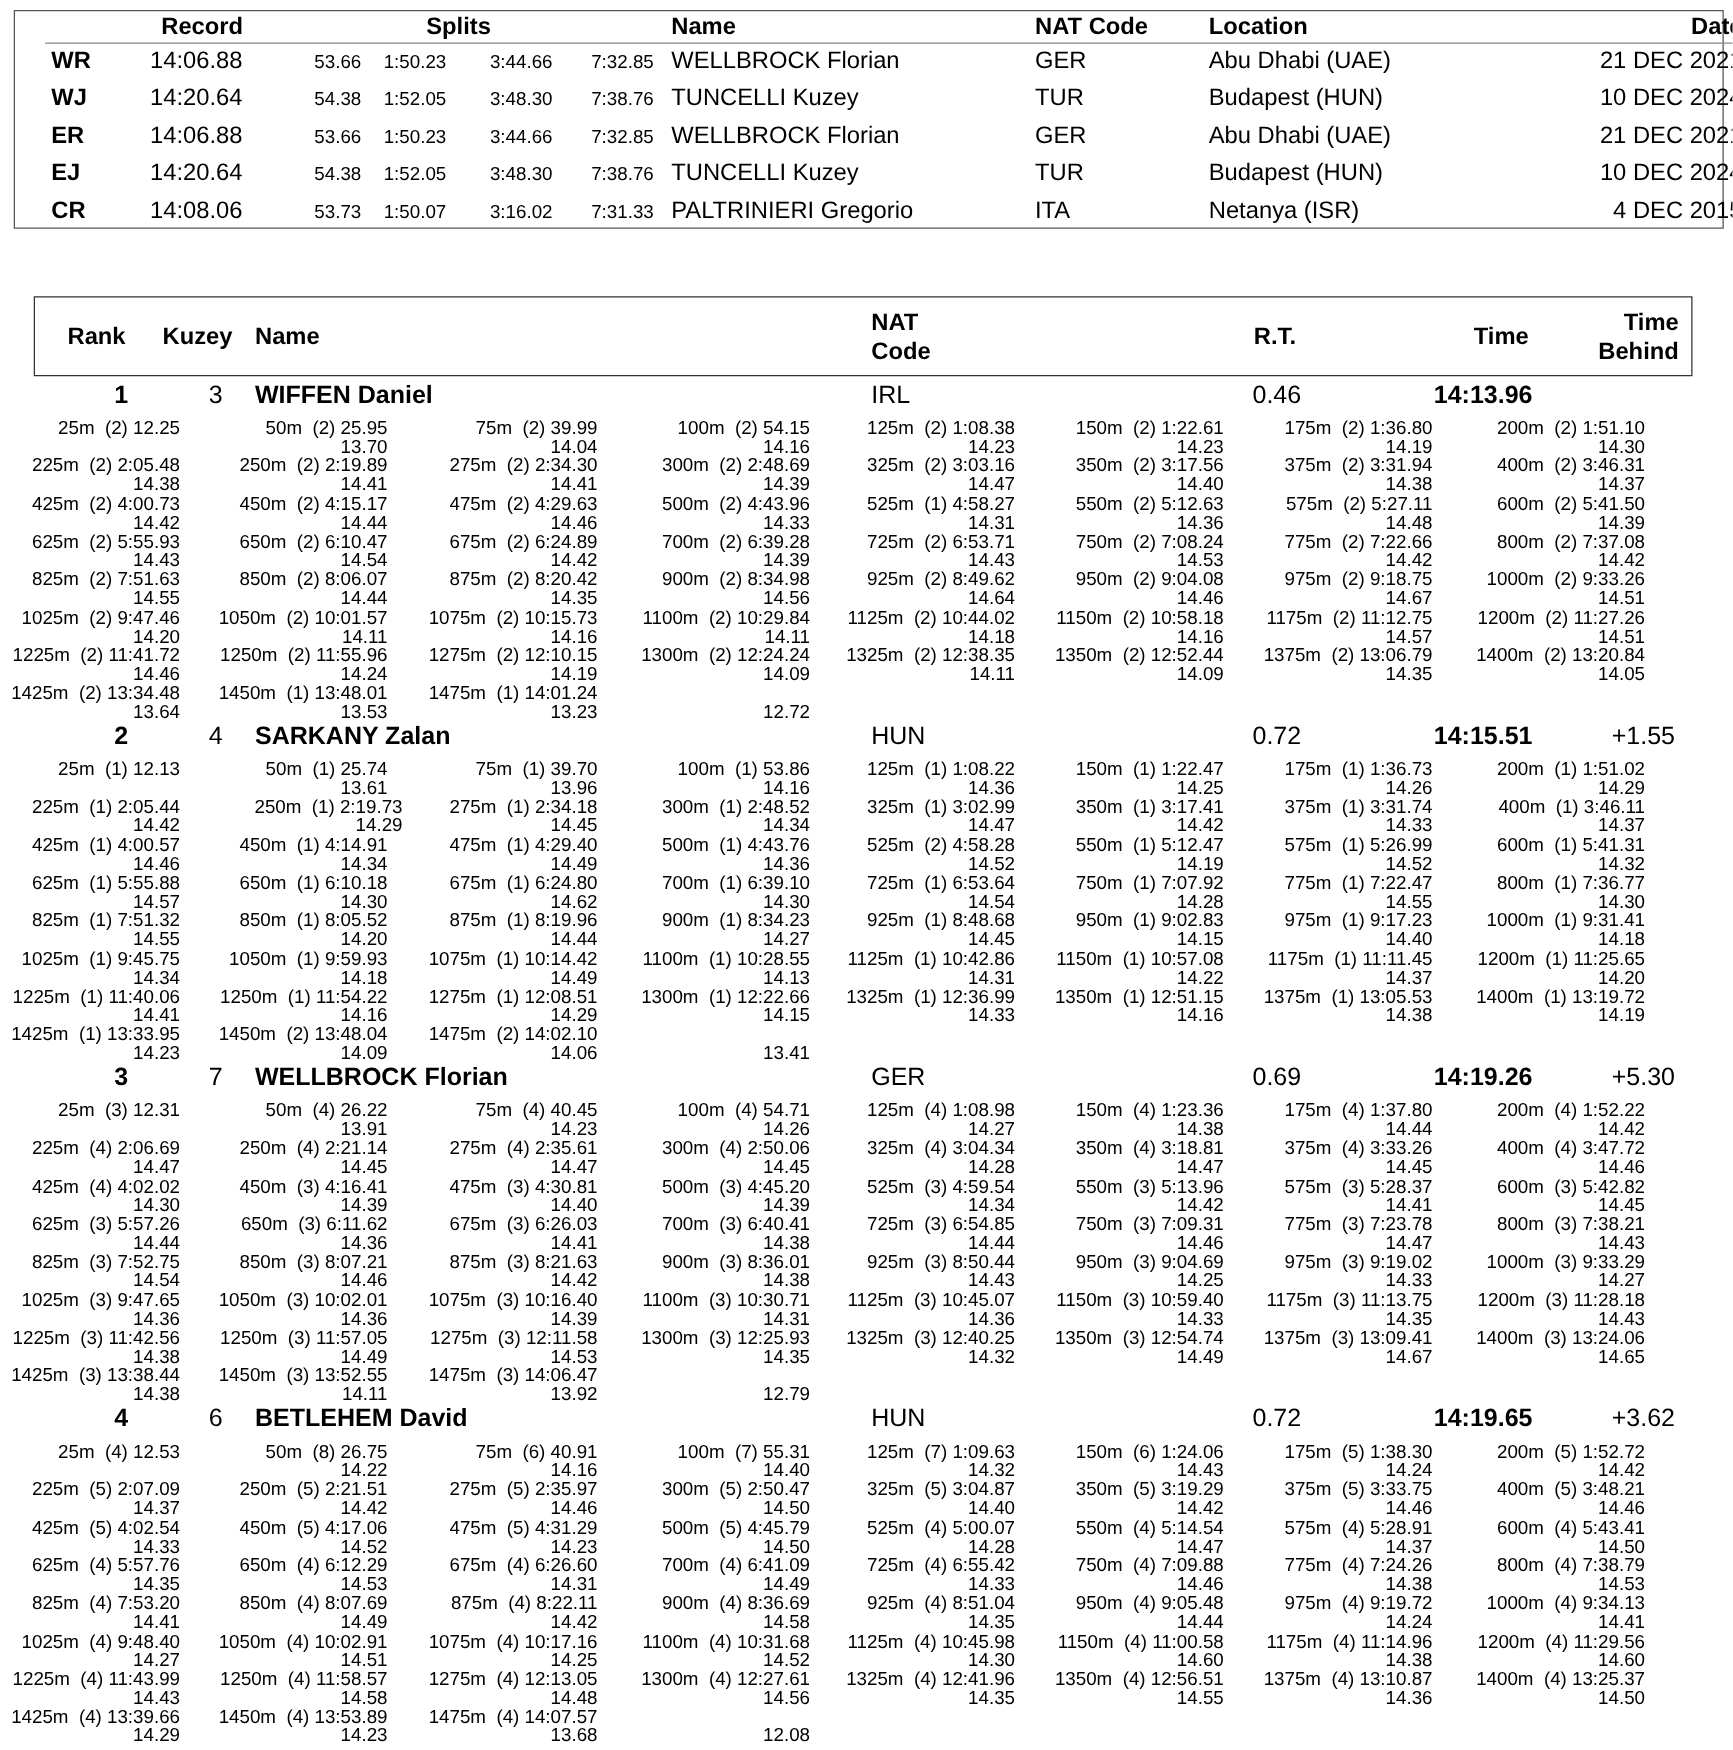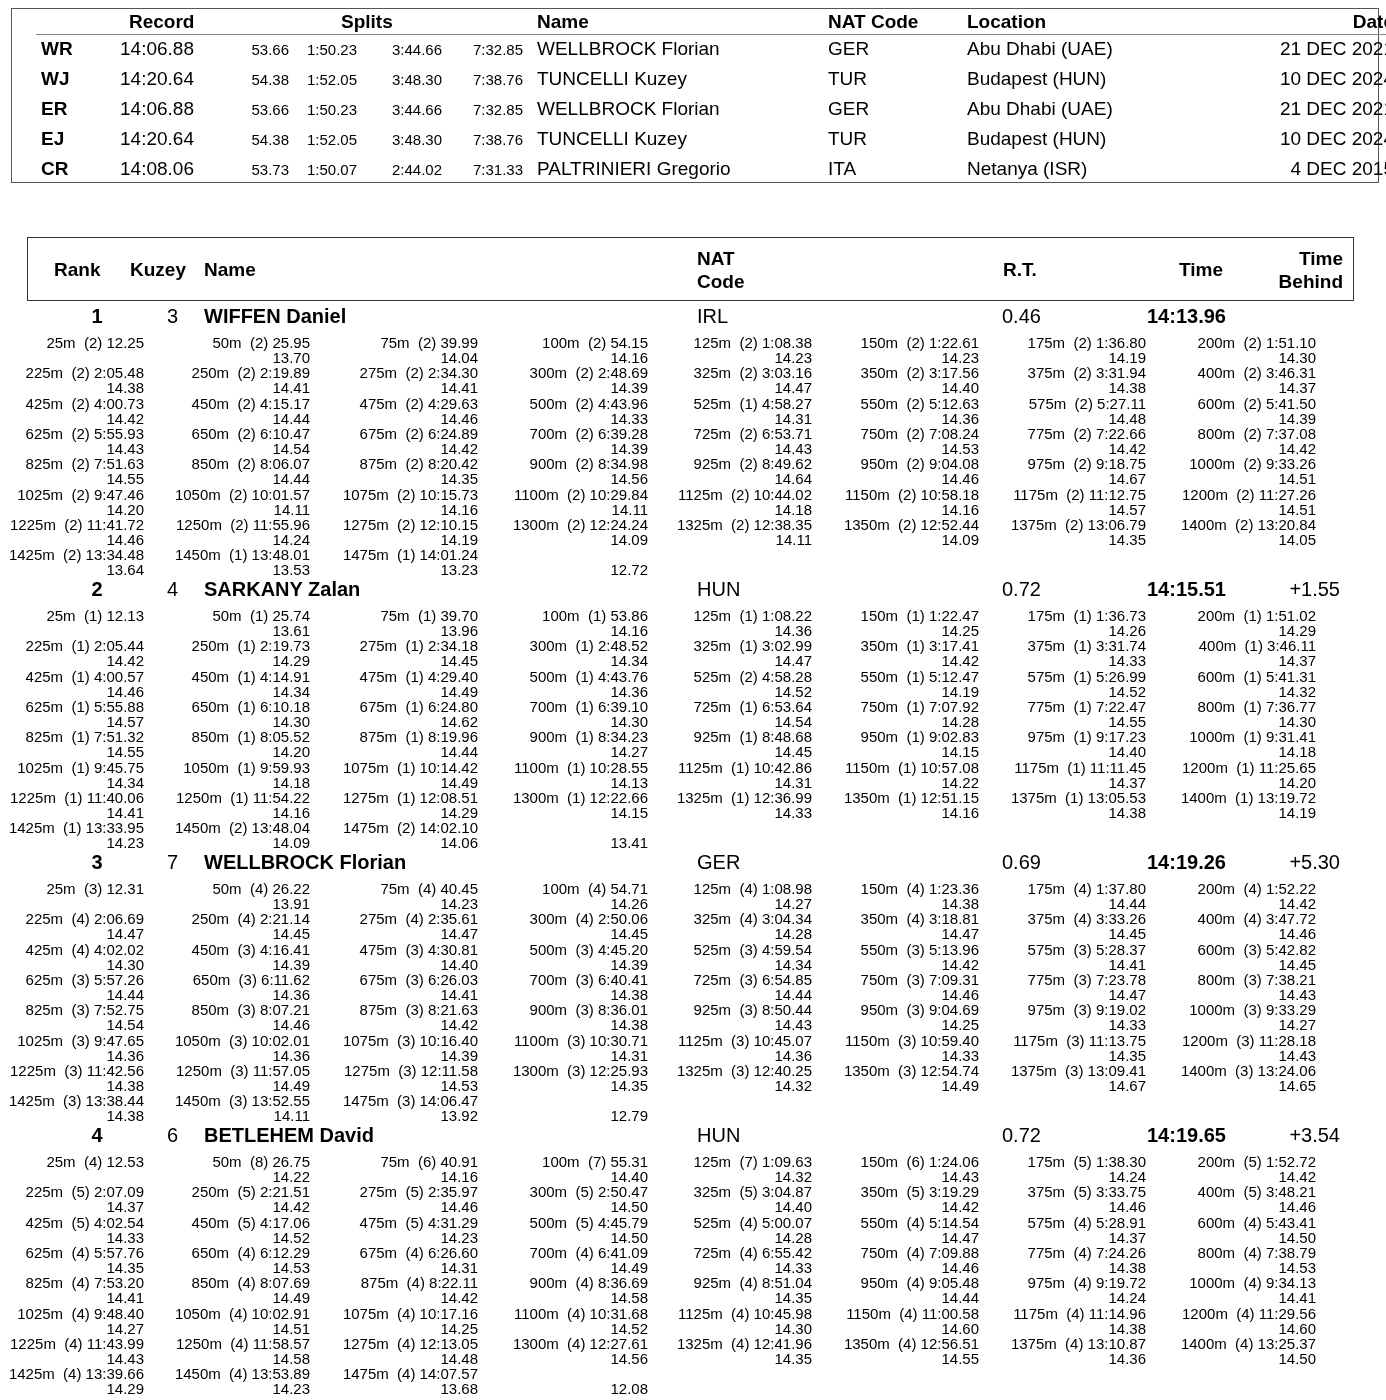--- a/index.html
+++ b/index.html
@@ -108,21 +108,21 @@
     <span class="rname">TUNCELLI Kuzey</span>
     <span class="rnat">TUR</span>
     <span class="rloc">Budapest (HUN)</span>
     <span class="rdate">10 DEC 2024</span>
       </div>
       <div class="rec-row" style="top: 147px;">
     <span class="code">CR</span>
     <span class="rtime">14:08.06</span>
         <span class="sp" style="left:193px">53.73</span>
         <span class="sp" style="left:261px">1:50.07</span>
-        <span class="sp" style="left:346px">2:44.02</span>
+        <span class="sp" style="left:346px">3:16.02</span>
         <span class="sp" style="left:427px">7:31.33</span>
     <span class="rname">PALTRINIERI Gregorio</span>
     <span class="rnat">ITA</span>
     <span class="rloc">Netanya (ISR)</span>
     <span class="rdate">4 DEC 2015</span>
       </div>
     </div>
 </div>
 
 <div class="res-head">
@@ -431,21 +431,21 @@
       <span class="lap">14.26</span>
     </div>
         <div class="split" style="left:1146px;top:0px">
       <span class="cum">200m&nbsp;&nbsp;(1)&nbsp;1:51.02</span>
       <span class="lap">14.29</span>
     </div>
         <div class="split" style="left:-26px;top:30.3px">
       <span class="cum">225m&nbsp;&nbsp;(1)&nbsp;2:05.44</span>
       <span class="lap">14.42</span>
     </div>
-        <div class="split" style="left:140px;top:30.3px">
+        <div class="split" style="left:152px;top:30.3px">
       <span class="cum">250m&nbsp;&nbsp;(1)&nbsp;2:19.73</span>
       <span class="lap">14.29</span>
     </div>
         <div class="split" style="left:308px;top:30.3px">
       <span class="cum">275m&nbsp;&nbsp;(1)&nbsp;2:34.18</span>
       <span class="lap">14.45</span>
     </div>
         <div class="split" style="left:478px;top:30.3px">
       <span class="cum">300m&nbsp;&nbsp;(1)&nbsp;2:48.52</span>
       <span class="lap">14.34</span>
@@ -898,21 +898,21 @@
       </div>
     </div>
     <div class="athlete" style="top: 1124px;">
       <div class="ath-main">
     <span class="rank">4</span>
     <span class="lane">6</span>
     <span class="aname">BETLEHEM David</span>
     <span class="anat">HUN</span>
     <span class="art">0.72</span>
     <span class="atime">14:19.65</span>
-    <span class="abehind">+3.54</span>
+    <span class="abehind">+3.62</span>
   </div>
       <div class="splits">
         <div class="split" style="left:-26px;top:0px">
       <span class="cum">25m&nbsp;&nbsp;(4)&nbsp;12.53</span>
       <span class="lap"></span>
     </div>
         <div class="split" style="left:140px;top:0px">
       <span class="cum">50m&nbsp;&nbsp;(8)&nbsp;26.75</span>
       <span class="lap">14.22</span>
     </div>

